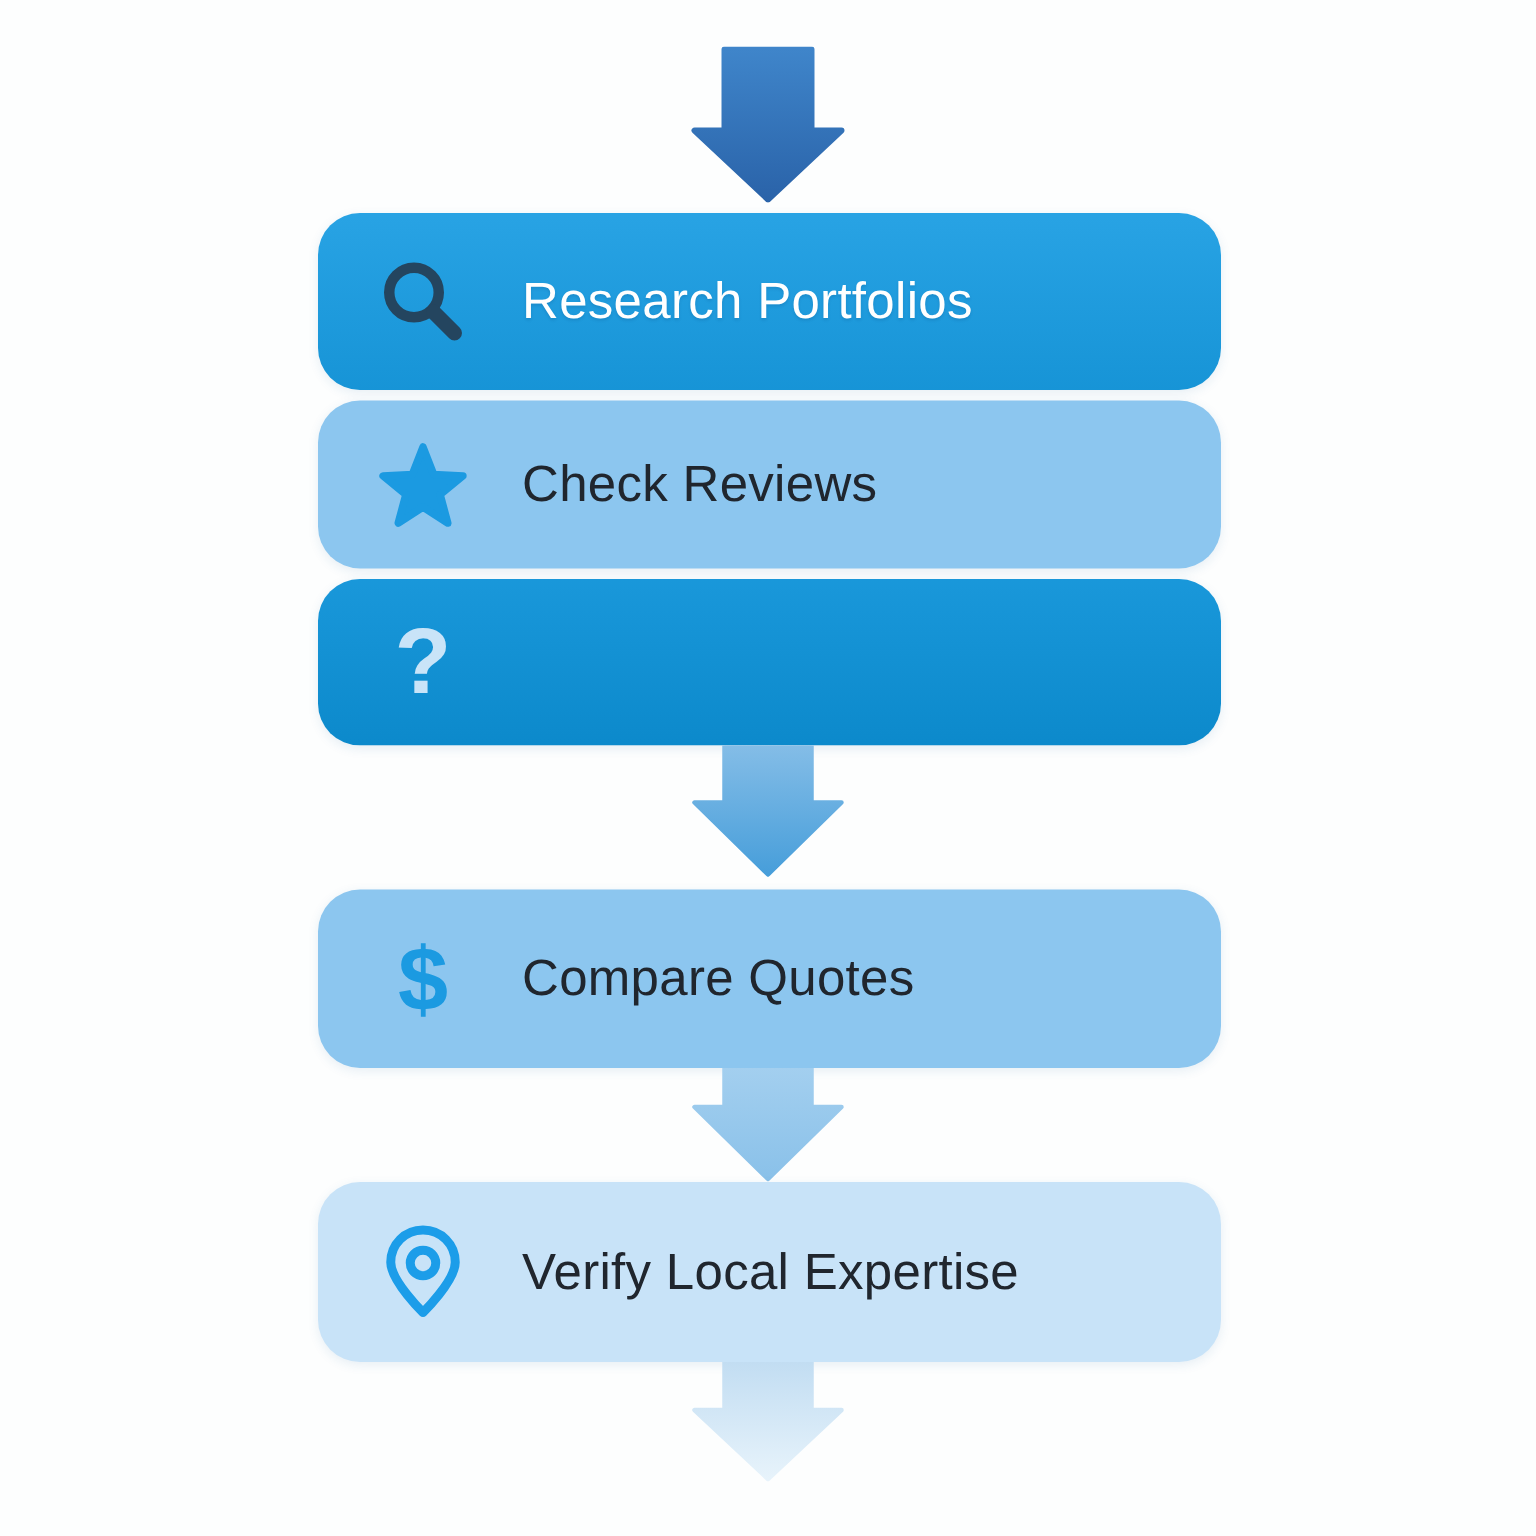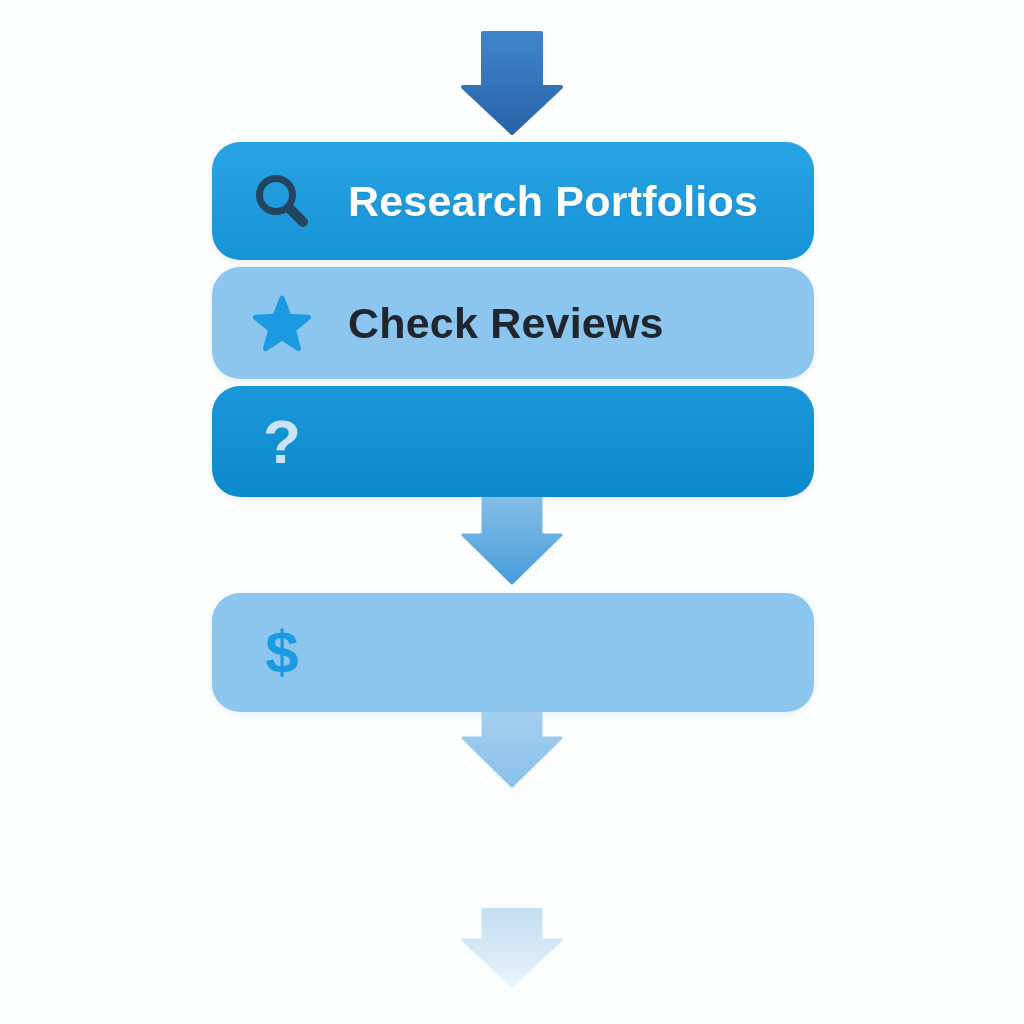--- a/index.html
+++ b/index.html
@@ -12,21 +12,21 @@
     position:absolute;left:212px;width:602px;
     border-radius:28px;display:flex;align-items:center;
     padding-left:38px;box-sizing:border-box;
     box-shadow:0 2px 7px rgba(30,100,160,0.10);
   }
   .step .icon-box{
     width:64px;height:64px;flex:0 0 64px;
     display:flex;align-items:center;justify-content:center;
   }
   .step .label{
-    margin-left:34px;font-size:43px;font-weight:700;letter-spacing:.2px;
+    margin-left:34px;font-size:34px;font-weight:400;letter-spacing:.2px;
     white-space:nowrap;
   }
   .v-bright{background:linear-gradient(180deg,rgba(255,255,255,.07),rgba(0,0,0,.05)),var(--box-bright);}
   .v-deep  {background:linear-gradient(180deg,rgba(255,255,255,.05),rgba(0,0,0,.06)),var(--box-deep);}
   .v-light {background:var(--box-light);}
   .v-pale  {background:var(--box-pale);}
   .t-light{color:var(--text-light);text-shadow:0 1px 2px rgba(0,50,100,.15);}
   .t-dark {color:var(--text-dark);}
   .glyph{line-height:1;display:block;}
   .glyph-question{font-size:62px;font-weight:700;color:var(--icon-pale);}
@@ -88,32 +88,42 @@
         <stop offset="1" style="stop-color:var(--arrow-mid-bottom)"></stop>
       </linearGradient>
     </defs>
     <polygon points="23,0 81,0 81,38 101,38 52,86 3,38 23,38" fill="url(#gB)" stroke="url(#gB)" stroke-width="3" stroke-linejoin="round"></polygon>
   </svg>
 
   <div id="step-4" class="step v-light">
     <div class="icon-box">
       <span class="glyph glyph-dollar">$</span>
     </div>
+    <div class="label t-dark">Compare Quotes</div>
   </div>
 
   <svg id="arrow-soft" class="flow-arrow" viewBox="0 0 104 76">
     <defs>
       <linearGradient id="gC" x1="0" y1="0" x2="0" y2="1">
         <stop offset="0" style="stop-color:var(--arrow-soft-top)"></stop>
         <stop offset="1" style="stop-color:var(--arrow-soft-bottom)"></stop>
       </linearGradient>
     </defs>
     <polygon points="23,0 81,0 81,26 101,26 52,74 3,26 23,26" fill="url(#gC)" stroke="url(#gC)" stroke-width="3" stroke-linejoin="round"></polygon>
   </svg>
 
+  <div id="step-5" class="step v-pale">
+    <div class="icon-box">
+      <svg width="62" height="64" viewBox="0 0 62 64">
+        <path d="M31 4 C19 4 9.5 13.5 9.5 25.5 C9.5 38 31 59 31 59 C31 59 52.5 38 52.5 25.5 C52.5 13.5 43 4 31 4 Z" fill="none" stroke="var(--pin-blue)" stroke-width="6" stroke-linejoin="round" stroke-linecap="round"></path>
+        <circle cx="31" cy="26" r="8.5" fill="none" stroke="var(--pin-blue)" stroke-width="6"></circle>
+      </svg>
+    </div>
+    <div class="label t-dark">Verify Local Expertise</div>
+  </div>
 
   <svg id="arrow-faint" class="flow-arrow" viewBox="0 0 104 80">
     <defs>
       <linearGradient id="gD" x1="0" y1="0" x2="0" y2="1">
         <stop offset="0" style="stop-color:var(--arrow-faint-top)"></stop>
         <stop offset="1" style="stop-color:var(--arrow-faint-bottom)"></stop>
       </linearGradient>
     </defs>
     <polygon points="23,0 81,0 81,32 101,32 52,78 3,32 23,32" fill="url(#gD)" stroke="url(#gD)" stroke-width="3" stroke-linejoin="round"></polygon>
   </svg>

